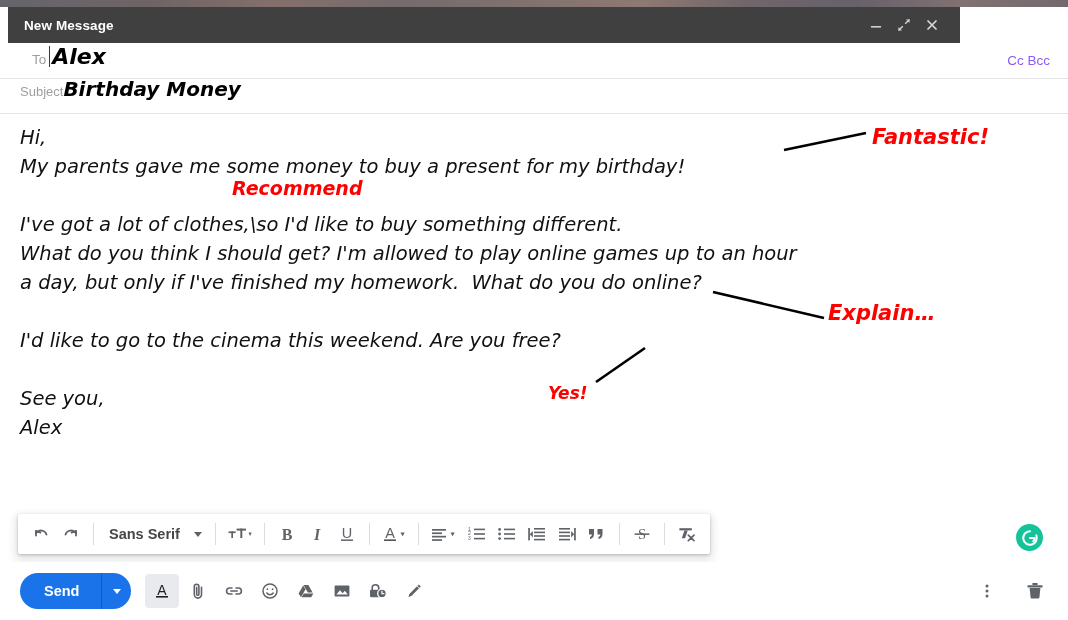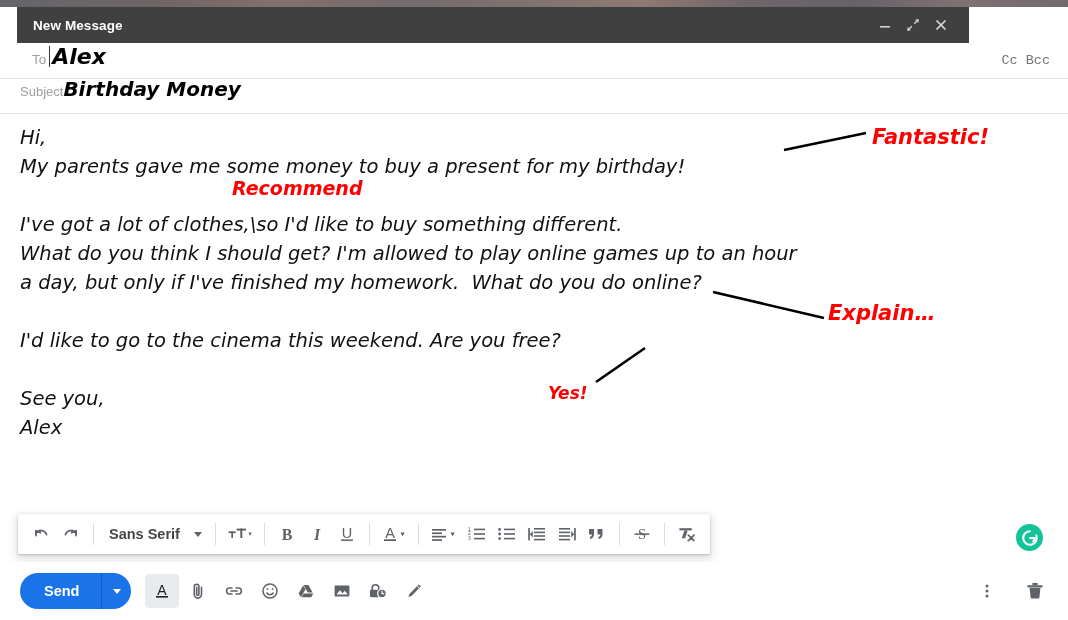--- a/index.html
+++ b/index.html
@@ -27,21 +27,21 @@
     background: linear-gradient(90deg,
       #4a4a52 0%, #55494a 14%, #6d5752 26%, #5d5154 38%,
       #6a5a55 50%, #7b625a 60%, #574b50 70%, #4c4550 80%,
       #6a585a 90%, #5a4f52 100%);
     opacity: .85;
   }
 
   
   .titlebar {
     position: absolute;
-    left: 17px; top: 7px;
+    left: 8px; top: 7px;
     width: 952px; height: 36px;
     background: #404040;
     display: flex;
     align-items: center;
     padding: 0 14px 0 16px;
   }
   .titlebar-title {
     color: #ffffff;
     font-size: 13.5px;
     font-weight: bold;
@@ -95,26 +95,25 @@
     font-family: "DejaVu Sans", sans-serif;
     font-weight: bold;
     font-style: italic;
     color: #000000;
     flex: 1 1 auto;
   }
   .to-value { font-size: 22px; line-height: 1; }
   .subject-value { font-size: 20px; line-height: 1; margin-left: 0; }
 
   .ccbcc {
-    color: #737373;
+    color: #8b5cf6;
     font-size: 13.5px;
     flex: 0 0 auto;
     cursor: pointer;
     align-self: center;
-    font-family: Liberation Mono, monospace;
   }
 
   
   .body-area {
     position: absolute;
     left: 0; top: 114px;
     width: 1068px; height: 394px;
     background: #ffffff;
     overflow: hidden;
   }

